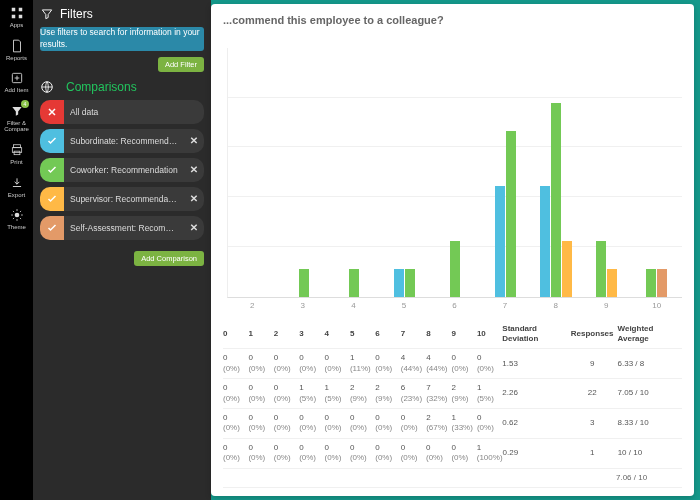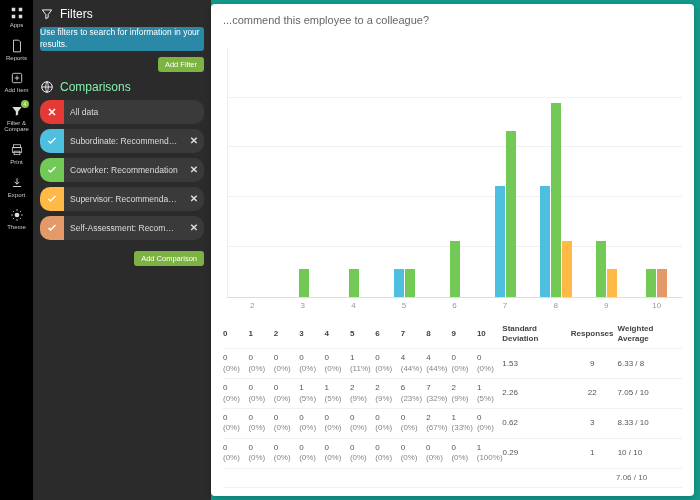--- a/index.html
+++ b/index.html
@@ -9,29 +9,29 @@
 .nav-item { display:flex; flex-direction:column; align-items:center; padding:6px 0 4px; cursor:pointer; position:relative; }
 .nav-item svg { width:14px; height:14px; fill:#ddd; margin-bottom:2px; }
 .nav-label { font-size:6px; color:#ccc; text-align:center; line-height:1.1; }
 .nav-badge { position:absolute; top:2px; right:4px; background:#8bc34a; color:#fff; font-size:5px; border-radius:50%; width:8px; height:8px; display:flex; align-items:center; justify-content:center; }
 .side-panel { width:178px; background:#2b2b2b; display:flex; flex-direction:column; padding:7px; }
 .panel-header { display:flex; align-items:flex-end; gap:6px; color:#fff; font-size:12px; margin-bottom:6px; }
 .panel-header svg { width:14px; height:14px; fill:none; stroke:#fff; stroke-width:1.6; }
 .info-box { background:#2b89a8; color:#fff; font-size:8.5px; border-radius:3px; line-height:1.4; }
 .panel-btn-row { display:flex; justify-content:flex-end; margin-top:6px; margin-bottom:8px; }
 .panel-btn { background:#7cb342; color:#fff; font-size:7.5px; padding:3px 7px; border-radius:3px; border:none; cursor:pointer; font-weight:400; }
-.comp-header { display:flex; align-items:flex-end; gap:6px; color:#86efac; font-size:12px; margin-bottom:6px; }
+.comp-header { display:flex; align-items:flex-end; gap:12px; color:#22c55e; font-size:12px; margin-bottom:6px; }
 .comp-header svg { width:14px; height:14px; fill:#fff; }
 .comp-item { display:flex; align-items:center; background:#3a3a3a; border-radius:10px; margin-bottom:5px; height:24px; overflow:hidden; }
 .comp-chk { width:24px; height:24px; display:flex; align-items:center; justify-content:center; flex-shrink:0; }
 .comp-chk svg { width:12px; height:12px; fill:#fff; }
 .comp-label { flex:1; color:#ddd; font-size:8.5px; padding:0 6px; white-space:nowrap; overflow:hidden; text-overflow:ellipsis; }
 .comp-x { width:20px; display:flex; align-items:center; justify-content:center; font-size:10px; color:#ddd; cursor:pointer; font-weight:bold; }
 .main { flex:1; background:#fff; margin:4px 6px 4px 0; border-radius:4px; padding:10px 12px 8px; display:flex; flex-direction:column; overflow:hidden; box-shadow:0 2px 6px rgba(0,0,0,.2); }
-.question { font-size:11px; color:#666; margin-bottom:22px; }
+.question { font-size:11px; color:#666; margin-bottom:22px;font-weight:bold; }
 .chart-area { position:relative; height:260px; border-bottom:1px solid #ddd; border-left:1px solid #eee; margin-left:4px; }
 .gridline { position:absolute; left:0; right:0; border-top:1px solid #f0f0f0; }
 .bars { position:absolute; left:0; right:0; bottom:0; top:0; display:flex; }
 .bar-group { flex:1; display:flex; align-items:flex-end; justify-content:center; gap:1px; padding:0 4px; }
 .bar { width:10px; }
 .x-labels { display:flex; margin-left:4px; }
 .x-lab { flex:1; text-align:center; font-size:8px; color:#999; padding-top:3px; }
 .table { margin-top:10px; font-size:8px; color:#555; }
 .trow { display:flex; align-items:center; border-bottom:1px solid #f0f0f0; padding:4px 0; }
 .trow.header { font-weight:600; color:#444; }

